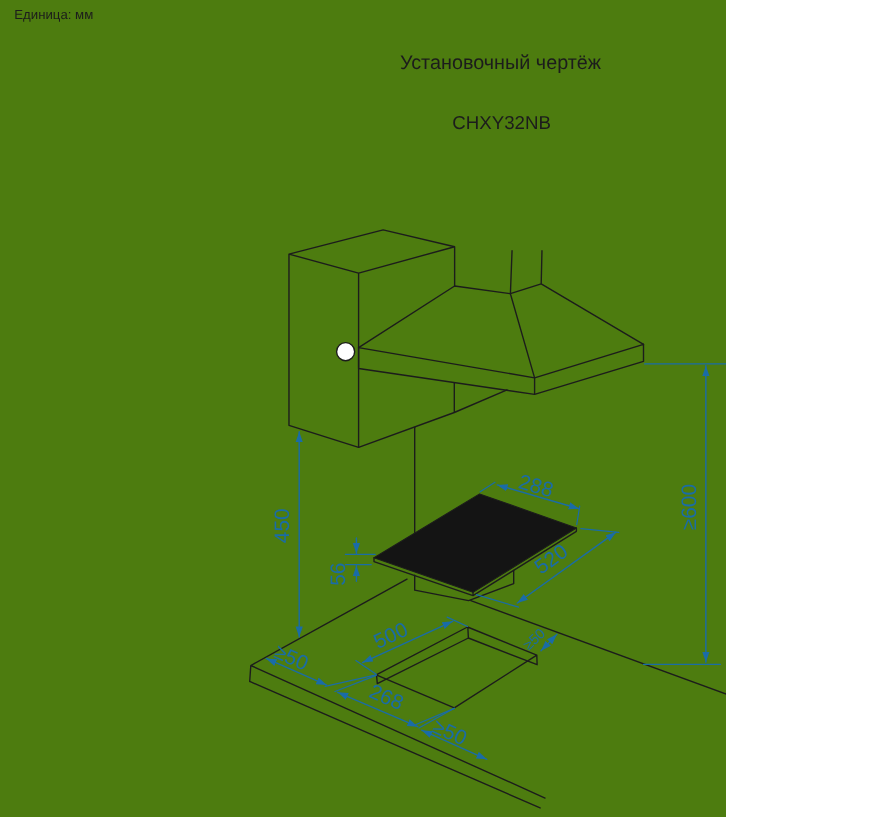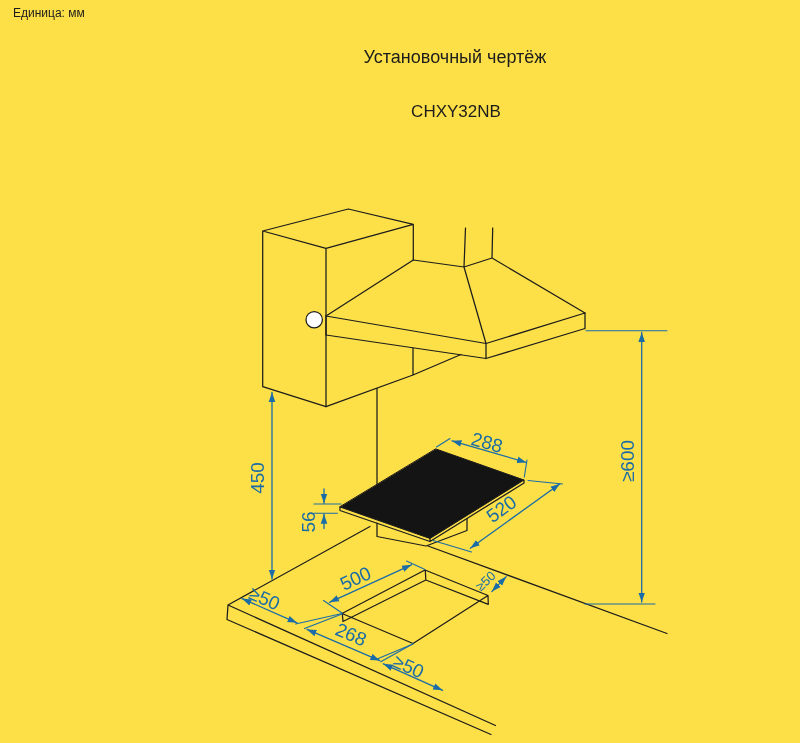--- a/index.html
+++ b/index.html
@@ -1,19 +1,19 @@
 <!DOCTYPE html>
 <html><head>
 <meta charset="utf-8">
 <style>
   html,body{margin:0;padding:0;background:#ffffff;}
   .stage{
     position:relative;
-    width:800px;height:743px;
-    background:#fde047;
+    width:660px;height:743px;
+    background:#4d7c0f;
     font-family:"Liberation Sans", sans-serif;
     overflow:hidden;
   }
   svg{display:block;}
   text{font-family:"Liberation Sans", sans-serif;}
   .hdr-unit{font-size:12px;}
   .hdr-title{font-size:18px;}
   .hdr-model{font-size:17px;}
   .dim-label{font-size:19px;}
   .dim-label-small{font-size:13px;}

